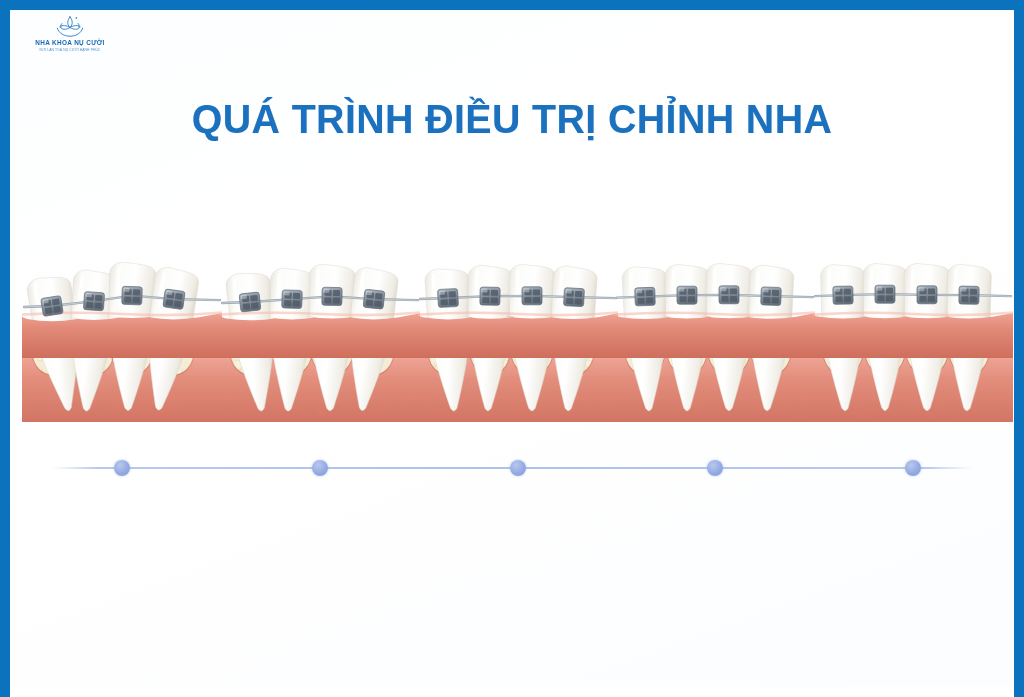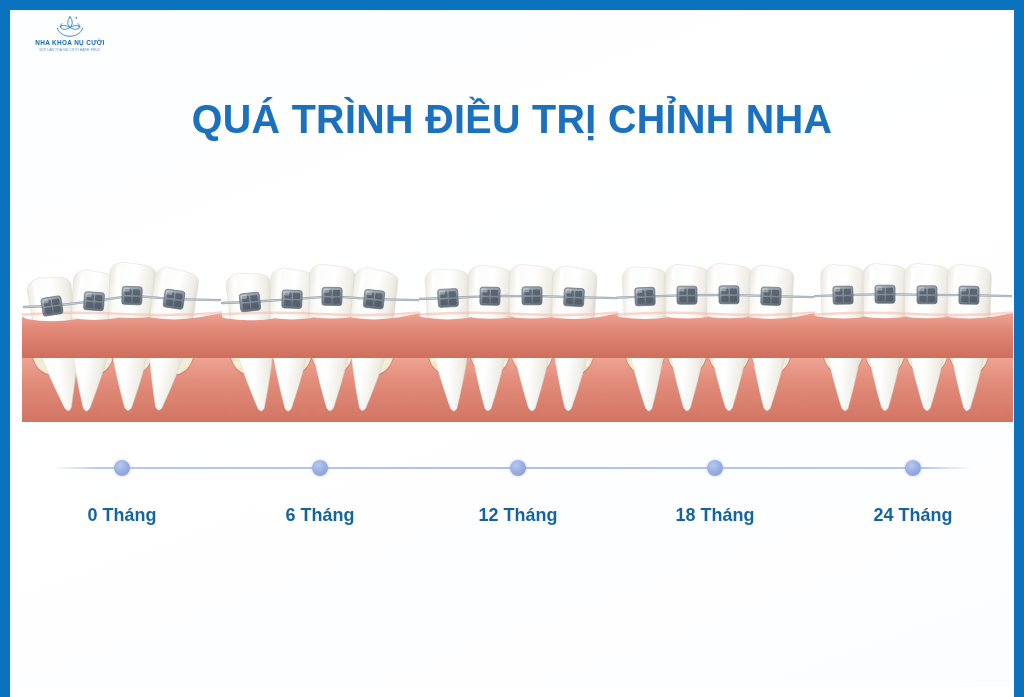--- a/index.html
+++ b/index.html
@@ -1276,22 +1276,15 @@
       </div>
 
     <div class="timeline">
       <div class="tl-line"></div>
     <div class="tl-dot" style="left: 104.448px;"></div>
         <div class="tl-dot" style="left: 302.236px;"></div>
         <div class="tl-dot" style="left: 500.024px;"></div>
         <div class="tl-dot" style="left: 696.808px;"></div>
         <div class="tl-dot" style="left: 894.596px;"></div>
       </div>
-    <div class="labels">
-        <div class="tl-label" style="left: 112.448px;">0 Tháng</div>
-        <div class="tl-label" style="left: 310.236px;">6 Tháng</div>
-        <div class="tl-label" style="left: 508.024px;">12 Tháng</div>
-        <div class="tl-label" style="left: 704.808px;">18 Tháng</div>
-        <div class="tl-label" style="left: 902.596px;">24 Tháng</div>
-      </div>
 
   </div>
 </div>
 
 </body></html>

